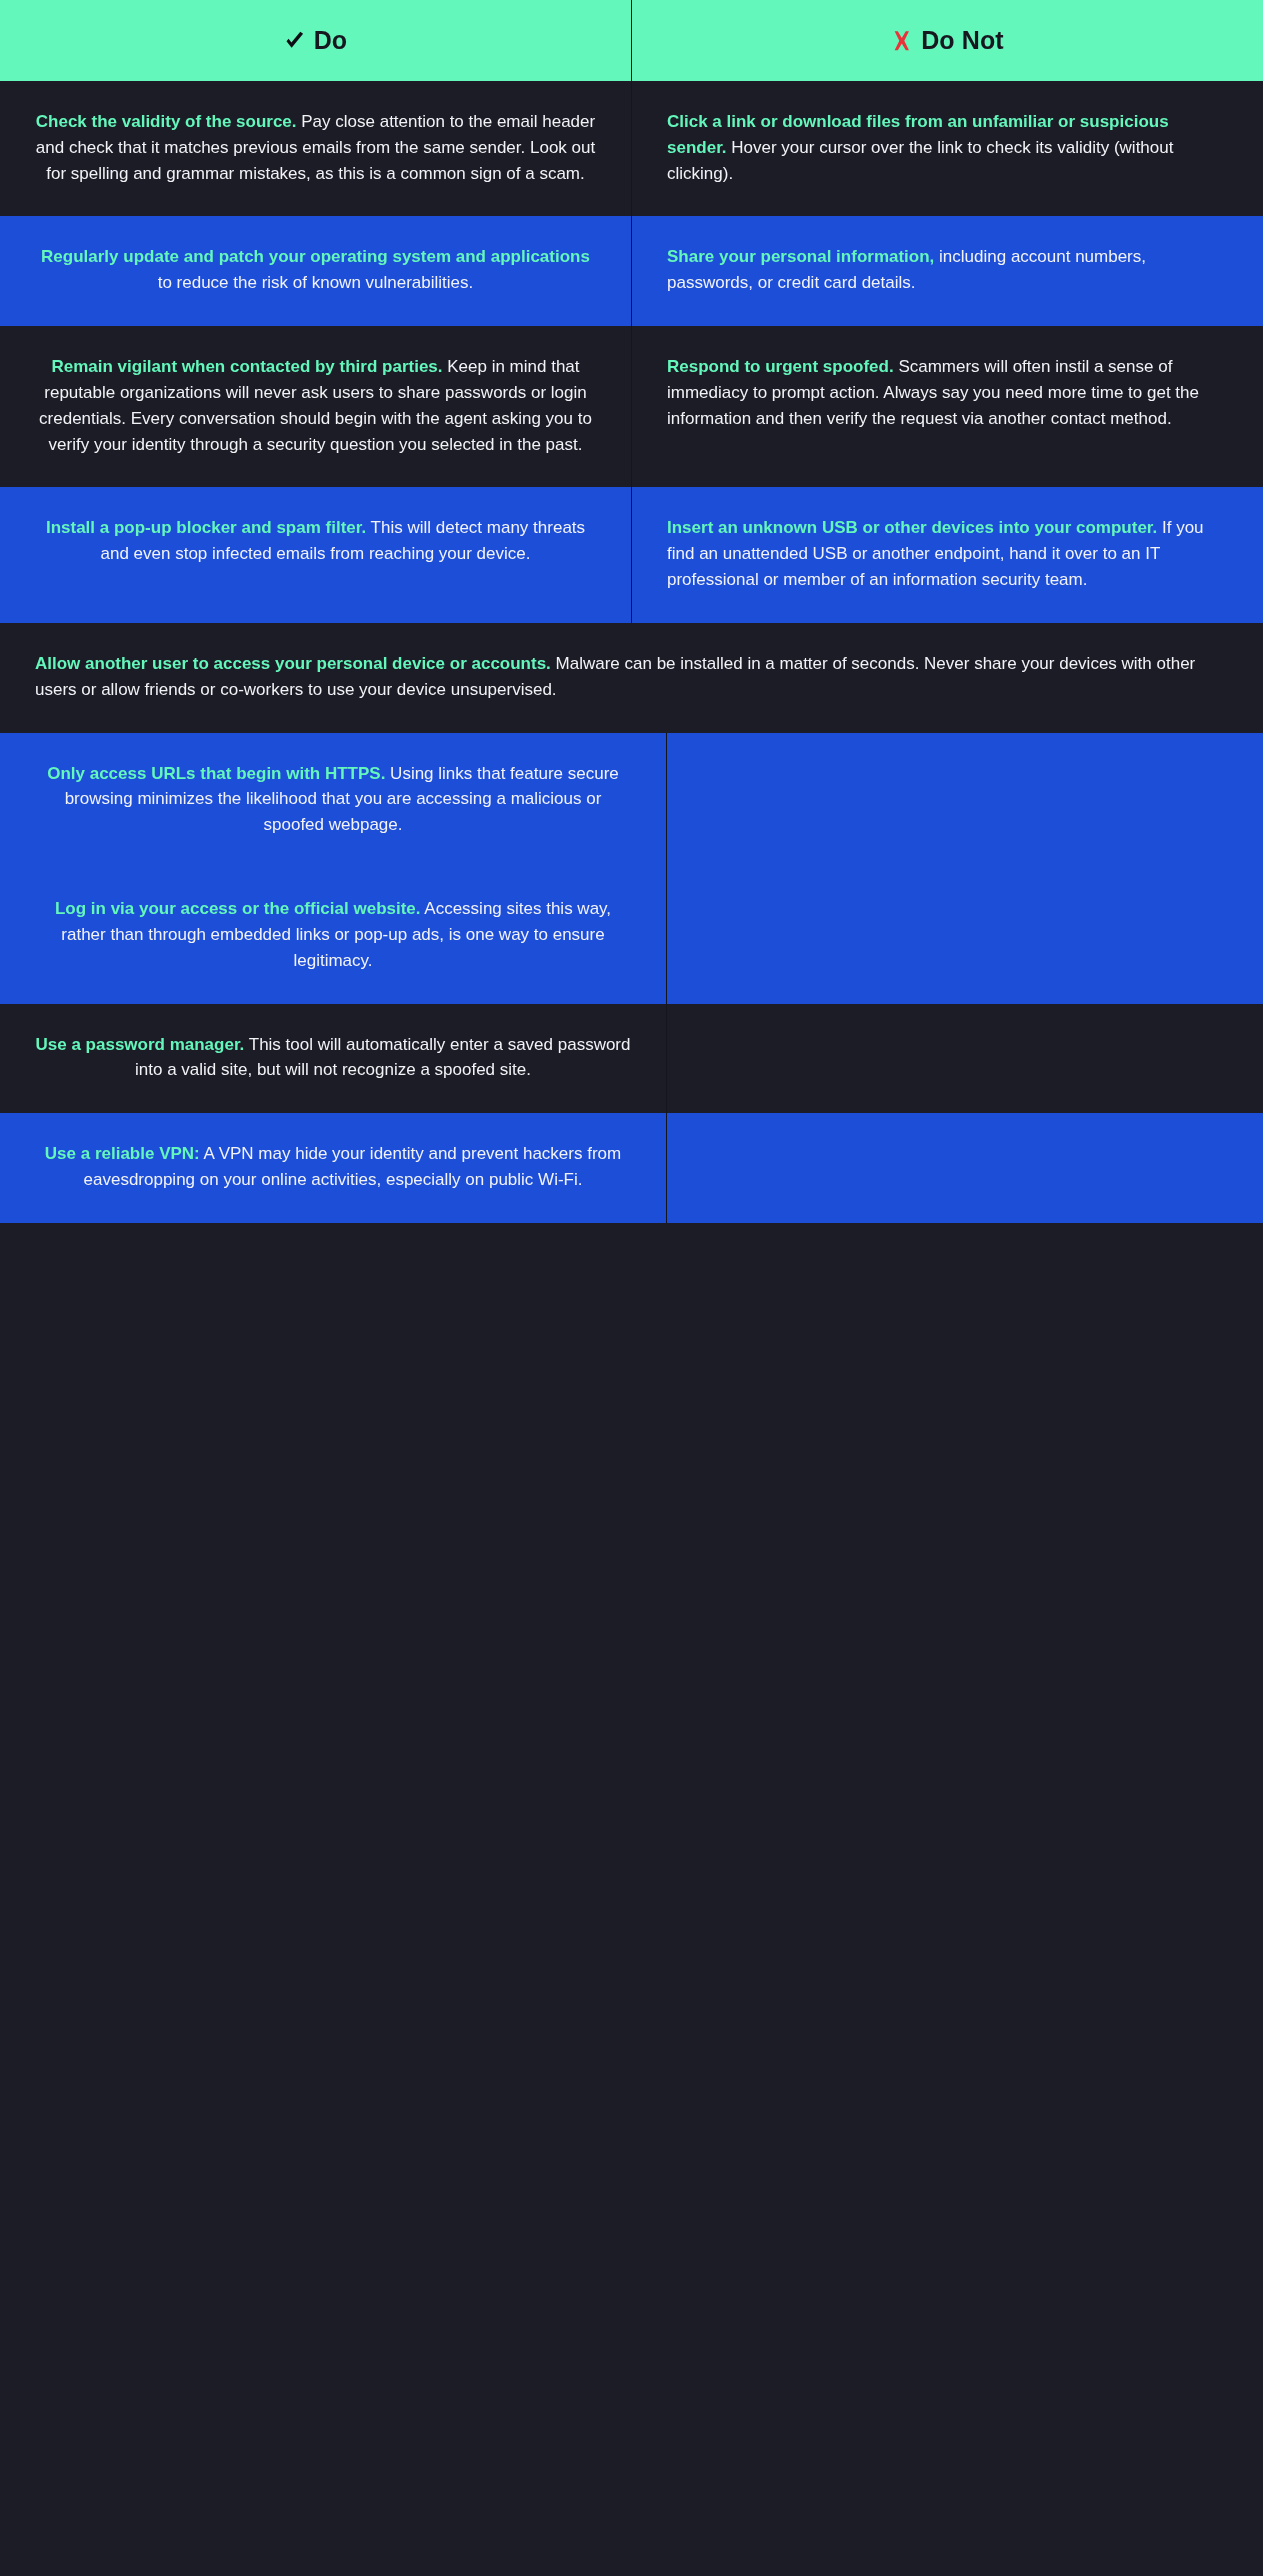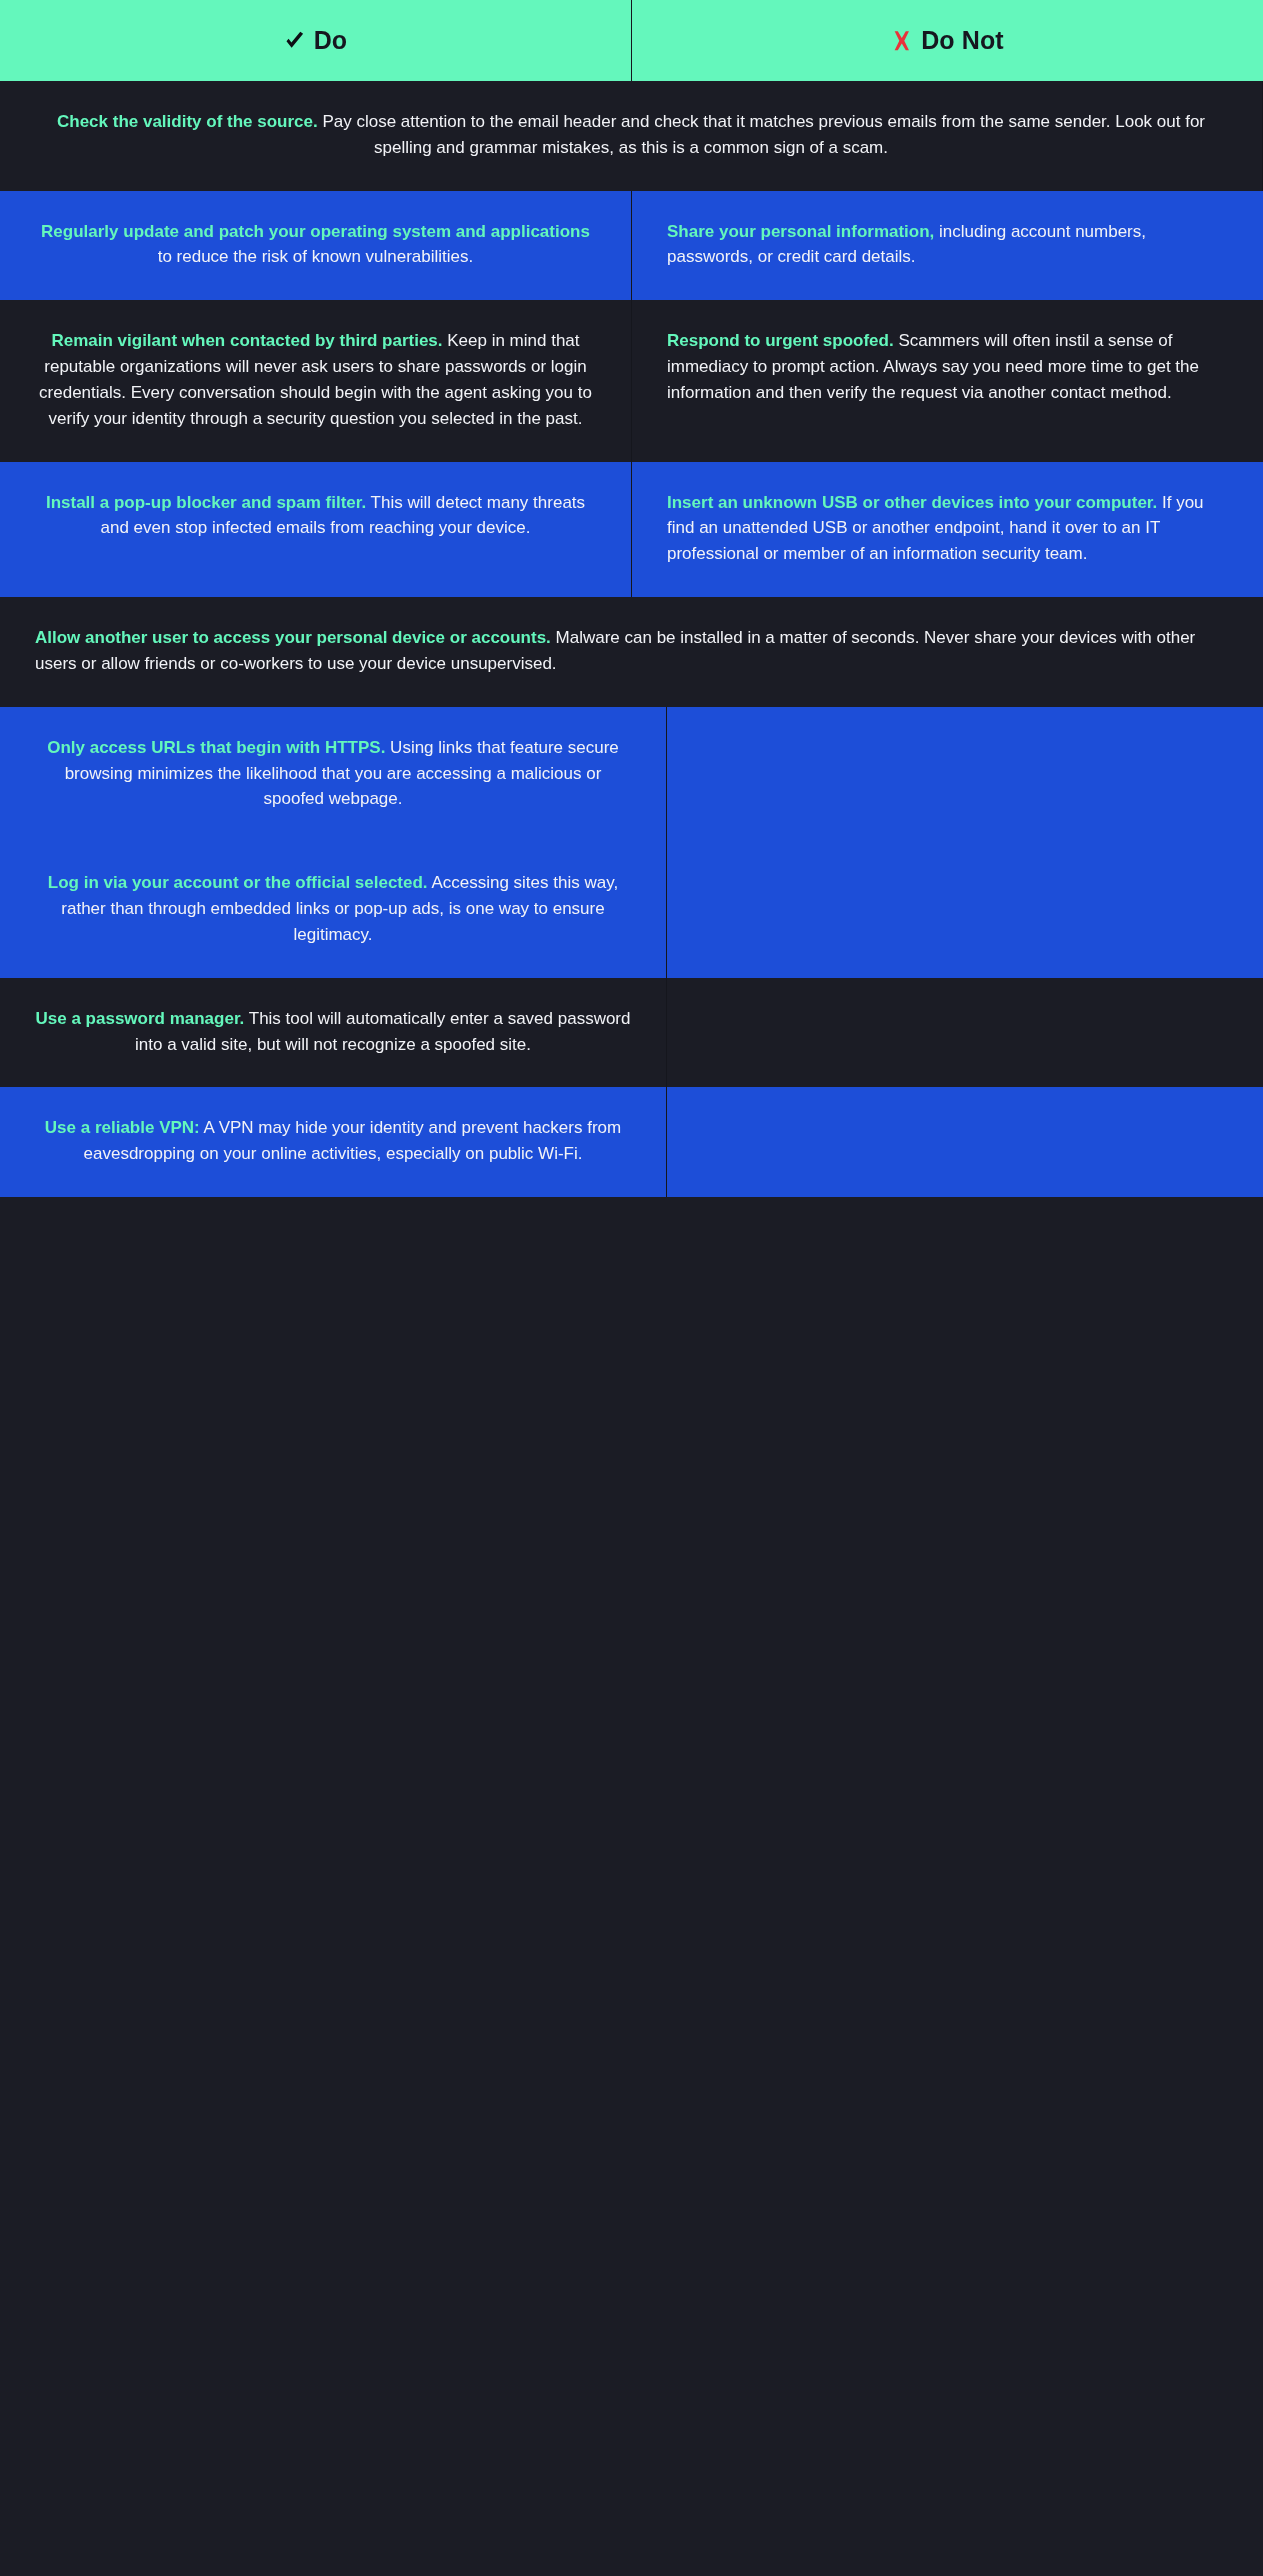--- a/index.html
+++ b/index.html
@@ -93,20 +93,23 @@
         </svg>
       </span>
       <span class="header-label">Do Not</span>
     </div>
   </div>
 
   <div class="table-row base">
     <div class="cell left">
       <span class="lead">Check the validity of the source.</span><span> Pay close attention to the email header and check that it matches previous emails from the same sender. Look out for spelling and grammar mistakes, as this is a common sign of a scam.</span>
     </div>
+    <div class="cell right">
+      <span class="lead">Click a link or download files from an unfamiliar or suspicious sender.</span><span> Hover your cursor over the link to check its validity (without clicking).</span>
+    </div>
   </div>
 
   <div class="table-row alt">
     <div class="cell left">
       <span class="lead">Regularly update and patch your operating system and applications</span><span> to reduce the risk of known vulnerabilities.</span>
     </div>
     <div class="cell right">
       <span class="lead">Share your personal information,</span><span> including account numbers, passwords, or credit card details.</span>
     </div>
   </div>
@@ -138,21 +141,21 @@
   <div class="table-row alt">
     <div class="cell left">
       <span class="lead">Only access URLs that begin with HTTPS.</span><span> Using links that feature secure browsing minimizes the likelihood that you are accessing a malicious or spoofed webpage.</span>
     </div>
     <div class="cell right empty"></div>
   </div>
 
 
   <div class="table-row alt">
     <div class="cell left">
-      <span class="lead">Log in via your account or the official selected.</span><span> Accessing sites this way, rather than through embedded links or pop-up ads, is one way to ensure legitimacy.</span>
+      <span class="lead">Log in via your access or the official website.</span><span> Accessing sites this way, rather than through embedded links or pop-up ads, is one way to ensure legitimacy.</span>
     </div>
     <div class="cell right empty"></div>
   </div>
 
   <div class="table-row base">
     <div class="cell left">
       <span class="lead">Use a password manager.</span><span> This tool will automatically enter a saved password into a valid site, but will not recognize a spoofed site.</span>
     </div>
     <div class="cell right empty"></div>
   </div>

